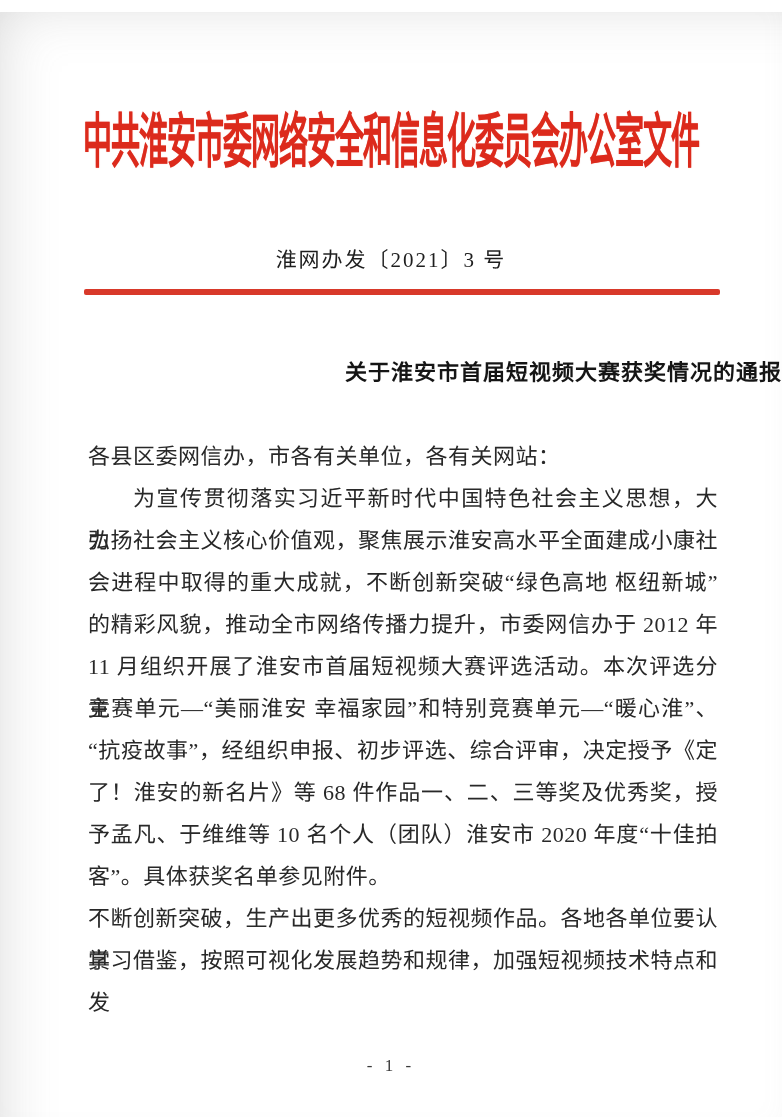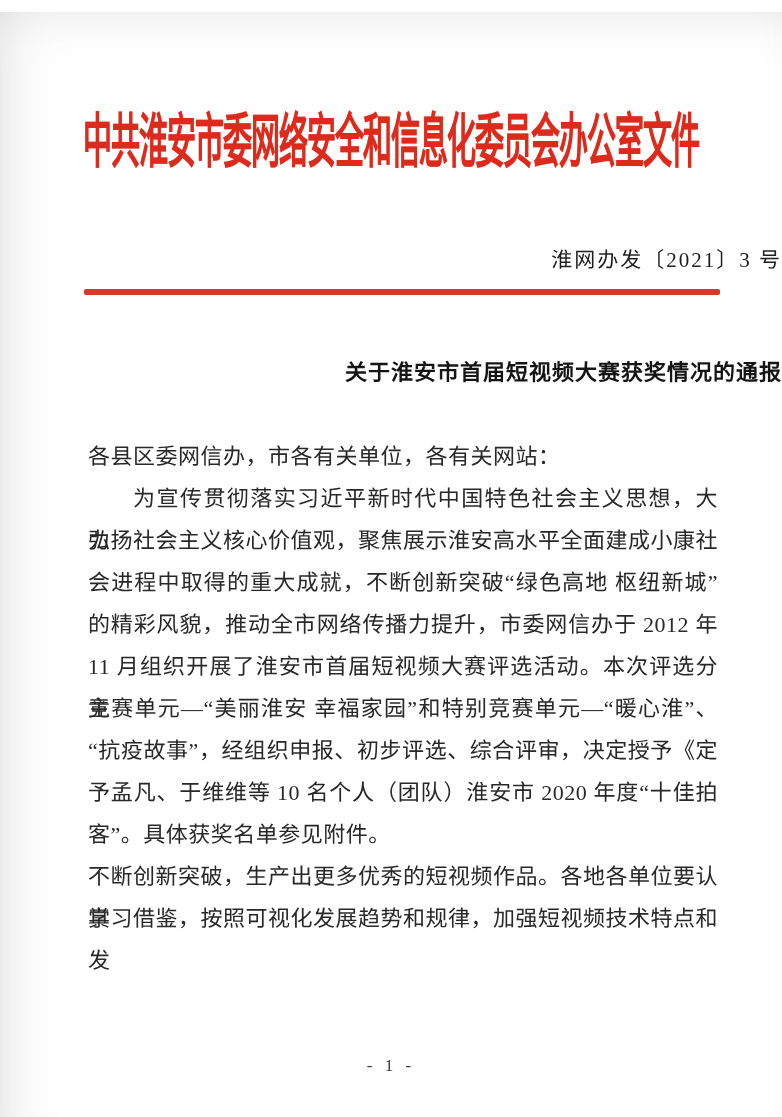--- a/index.html
+++ b/index.html
@@ -36,21 +36,21 @@
     transform: scaleY(2.05);
     transform-origin: center;
     text-shadow: 0 0 0.5px rgba(220,40,25,0.6);
   }
   
   .doc-number {
     position: absolute;
     top: 231px;
     left: 0;
     width: 100%;
-    text-align: right;
+    text-align: center;
     font-size: 21px;
     letter-spacing: 2px;
     color: #1e1e1e;
   }
   
   .red-rule {
     position: absolute;
     top: 277px;
     left: 84px;
     width: 636px;
@@ -122,20 +122,21 @@
 
   <div class="body-block">
     <div class="line">各县区委网信办，市各有关单位，各有关网站：</div>
     <div class="line indent fill">为宣传贯彻落实习近平新时代中国特色社会主义思想，大力</div>
     <div class="line fill">弘扬社会主义核心价值观，聚焦展示淮安高水平全面建成小康社</div>
     <div class="line fill">会进程中取得的重大成就，不断创新突破“绿色高地 枢纽新城”</div>
     <div class="line fill">的精彩风貌，推动全市网络传播力提升，市委网信办于 2012 年</div>
     <div class="line fill">11 月组织开展了淮安市首届短视频大赛评选活动。本次评选分主</div>
     <div class="line fill">竞赛单元—“美丽淮安 幸福家园”和特别竞赛单元—“暖心淮”、</div>
     <div class="line fill">“抗疫故事”，经组织申报、初步评选、综合评审，决定授予《定</div>
+    <div class="line fill">了！淮安的新名片》等 68 件作品一、二、三等奖及优秀奖，授</div>
     <div class="line fill">予孟凡、于维维等 10 名个人（团队）淮安市 2020 年度“十佳拍</div>
     <div class="line">客”。具体获奖名单参见附件。</div>
     <div class="line fill">不断创新突破，生产出更多优秀的短视频作品。各地各单位要认真</div>
     <div class="line fill">学习借鉴，按照可视化发展趋势和规律，加强短视频技术特点和发</div>
   </div>
 
   <div class="page-number">- 1 -</div>
 
 </div>
 

